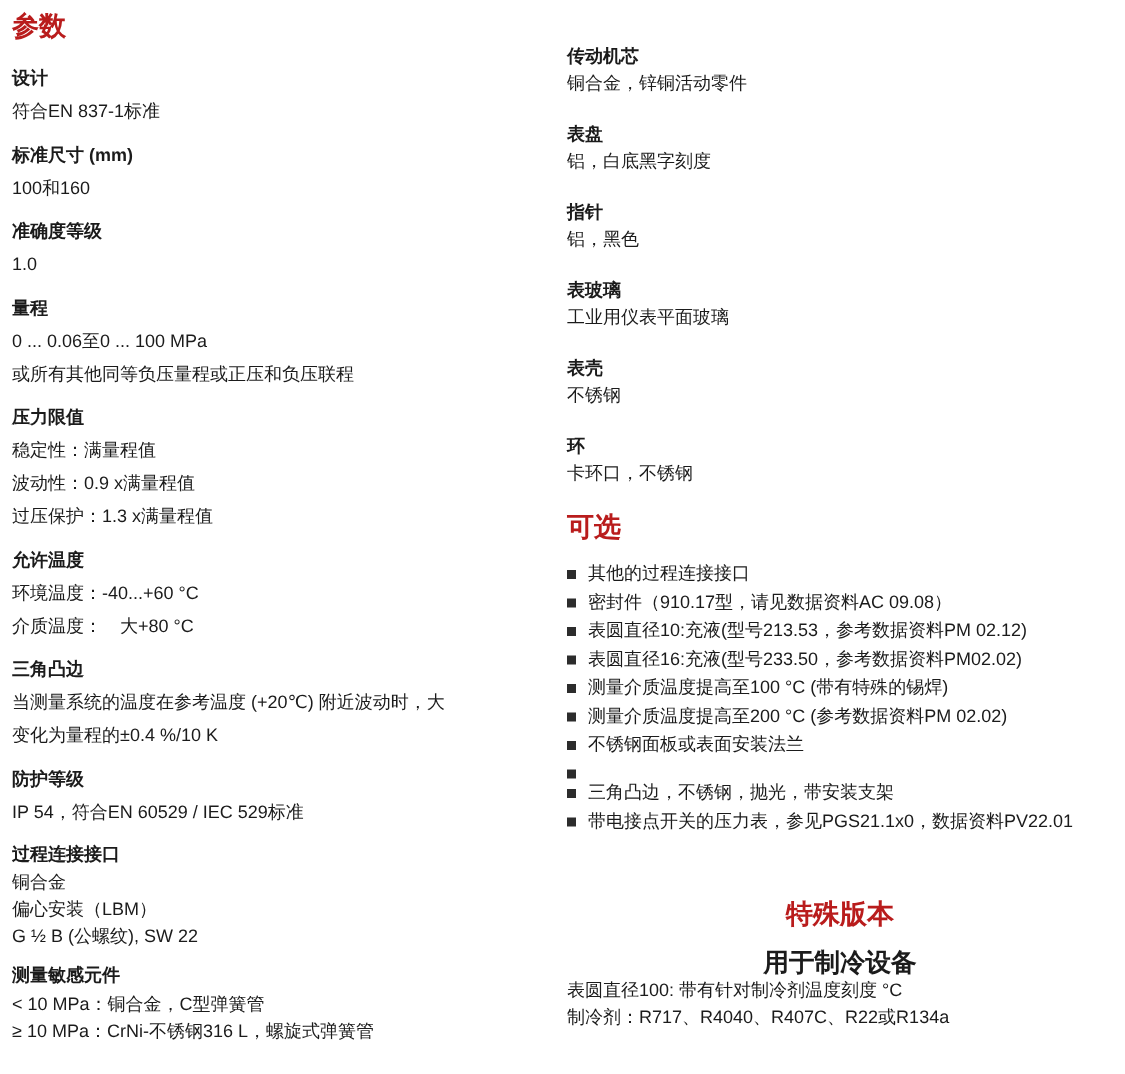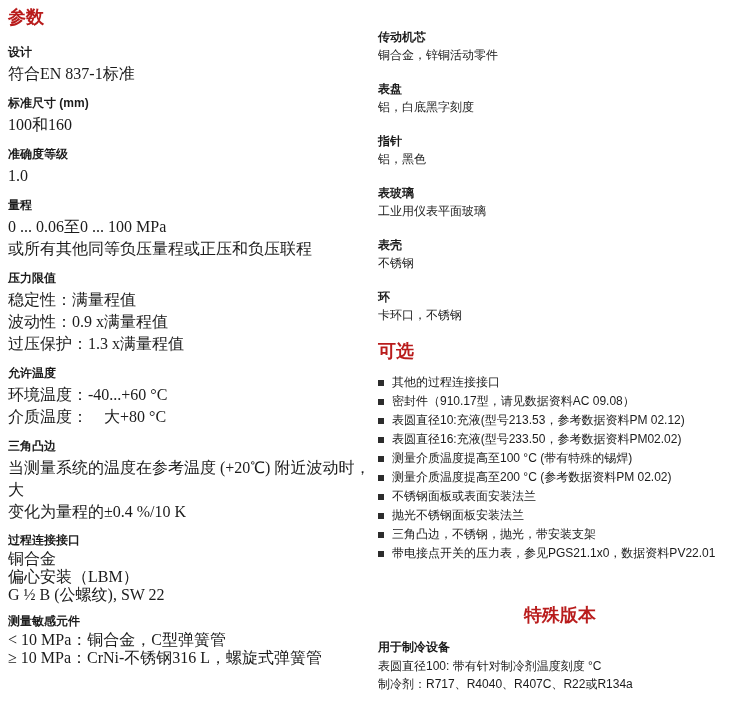--- a/index.html
+++ b/index.html
@@ -11,35 +11,35 @@
   .page{display:flex;box-sizing:border-box;padding:6px 8px 0 8px;}
   .col{box-sizing:border-box;}
   .col-left{width:368px;}
   .col-right{width:366px;padding-top:22px;padding-left:2px;}
 
   .doc-heading{font-size:18px;font-weight:700;margin:0;line-height:22px;color:#b91c1c;}
   .col-left .doc-heading{margin-bottom:13px;}
 
   .sec{margin-bottom:7px;}
   .sec-title{font-size:12px;font-weight:700;line-height:22px;}
-  .sec-line{font-size:16px;line-height:22px;font-family:Liberation Serif, serif;}
+  .sec-line{font-size:12px;line-height:22px;}
   .sec.tight .sec-title{line-height:20px;}
   .sec.tight .sec-line{line-height:18px;}
 
   .spec{margin-bottom:16px;}
   .spec-title{font-size:12px;font-weight:700;line-height:18px;}
   .spec-line{font-size:12px;line-height:18px;}
 
   .optional-heading{margin-top:9px;margin-bottom:11px;}
   .opt-list{list-style:none;margin:0;padding:0;}
   .opt-item{display:flex;align-items:flex-start;font-size:12px;line-height:19px;}
   .bullet-sq{width:6px;height:6px;background:#2c2c2c;margin:7px 8px 0 0;flex:none;}
 
   .special-heading{margin-top:41px;margin-bottom:12px;text-align:center;}
-  .special-sub{font-size:12px;font-weight:700;line-height:19px;}
+  .special-sub{font-size:17px;font-weight:700;line-height:19px;text-align:center;}
   .special-line{font-size:12px;line-height:18px;}
 </style>
 </head>
 <body>
 
 <div class="page">
 
   <div class="col col-left">
     <h1 class="doc-heading">参数</h1>
 
@@ -76,20 +76,24 @@
       <div class="sec-line">环境温度：-40...+60 °C</div>
       <div class="sec-line">介质温度：　大+80 °C</div>
     </div>
 
     <div class="sec">
       <div class="sec-title">三角凸边</div>
       <div class="sec-line">当测量系统的温度在参考温度 (+20℃) 附近波动时，大</div>
       <div class="sec-line">变化为量程的±0.4 %/10 K</div>
     </div>
 
+    <div class="sec">
+      <div class="sec-title">防护等级</div>
+      <div class="sec-line">IP 54，符合EN 60529 / IEC 529标准</div>
+    </div>
 
     <div class="sec tight">
       <div class="sec-title">过程连接接口</div>
       <div class="sec-line">铜合金</div>
       <div class="sec-line">偏心安装（LBM）</div>
       <div class="sec-line">G ½ B (公螺纹), SW 22</div>
     </div>
 
     <div class="sec tight">
       <div class="sec-title">测量敏感元件</div>
@@ -156,21 +160,20 @@
       <li class="opt-item">
         <span class="bullet-sq"></span>
         <span>测量介质温度提高至200 °C (参考数据资料PM 02.02)</span>
       </li>
       <li class="opt-item">
         <span class="bullet-sq"></span>
         <span>不锈钢面板或表面安装法兰</span>
       </li>
       <li class="opt-item">
         <span class="bullet-sq"></span>
-        <span>抛光不锈钢面板安装法兰</span>
       </li>
       <li class="opt-item">
         <span class="bullet-sq"></span>
         <span>三角凸边，不锈钢，抛光，带安装支架</span>
       </li>
       <li class="opt-item">
         <span class="bullet-sq"></span>
         <span>带电接点开关的压力表，参见PGS21.1x0，数据资料PV22.01</span>
       </li>
     </ul>

